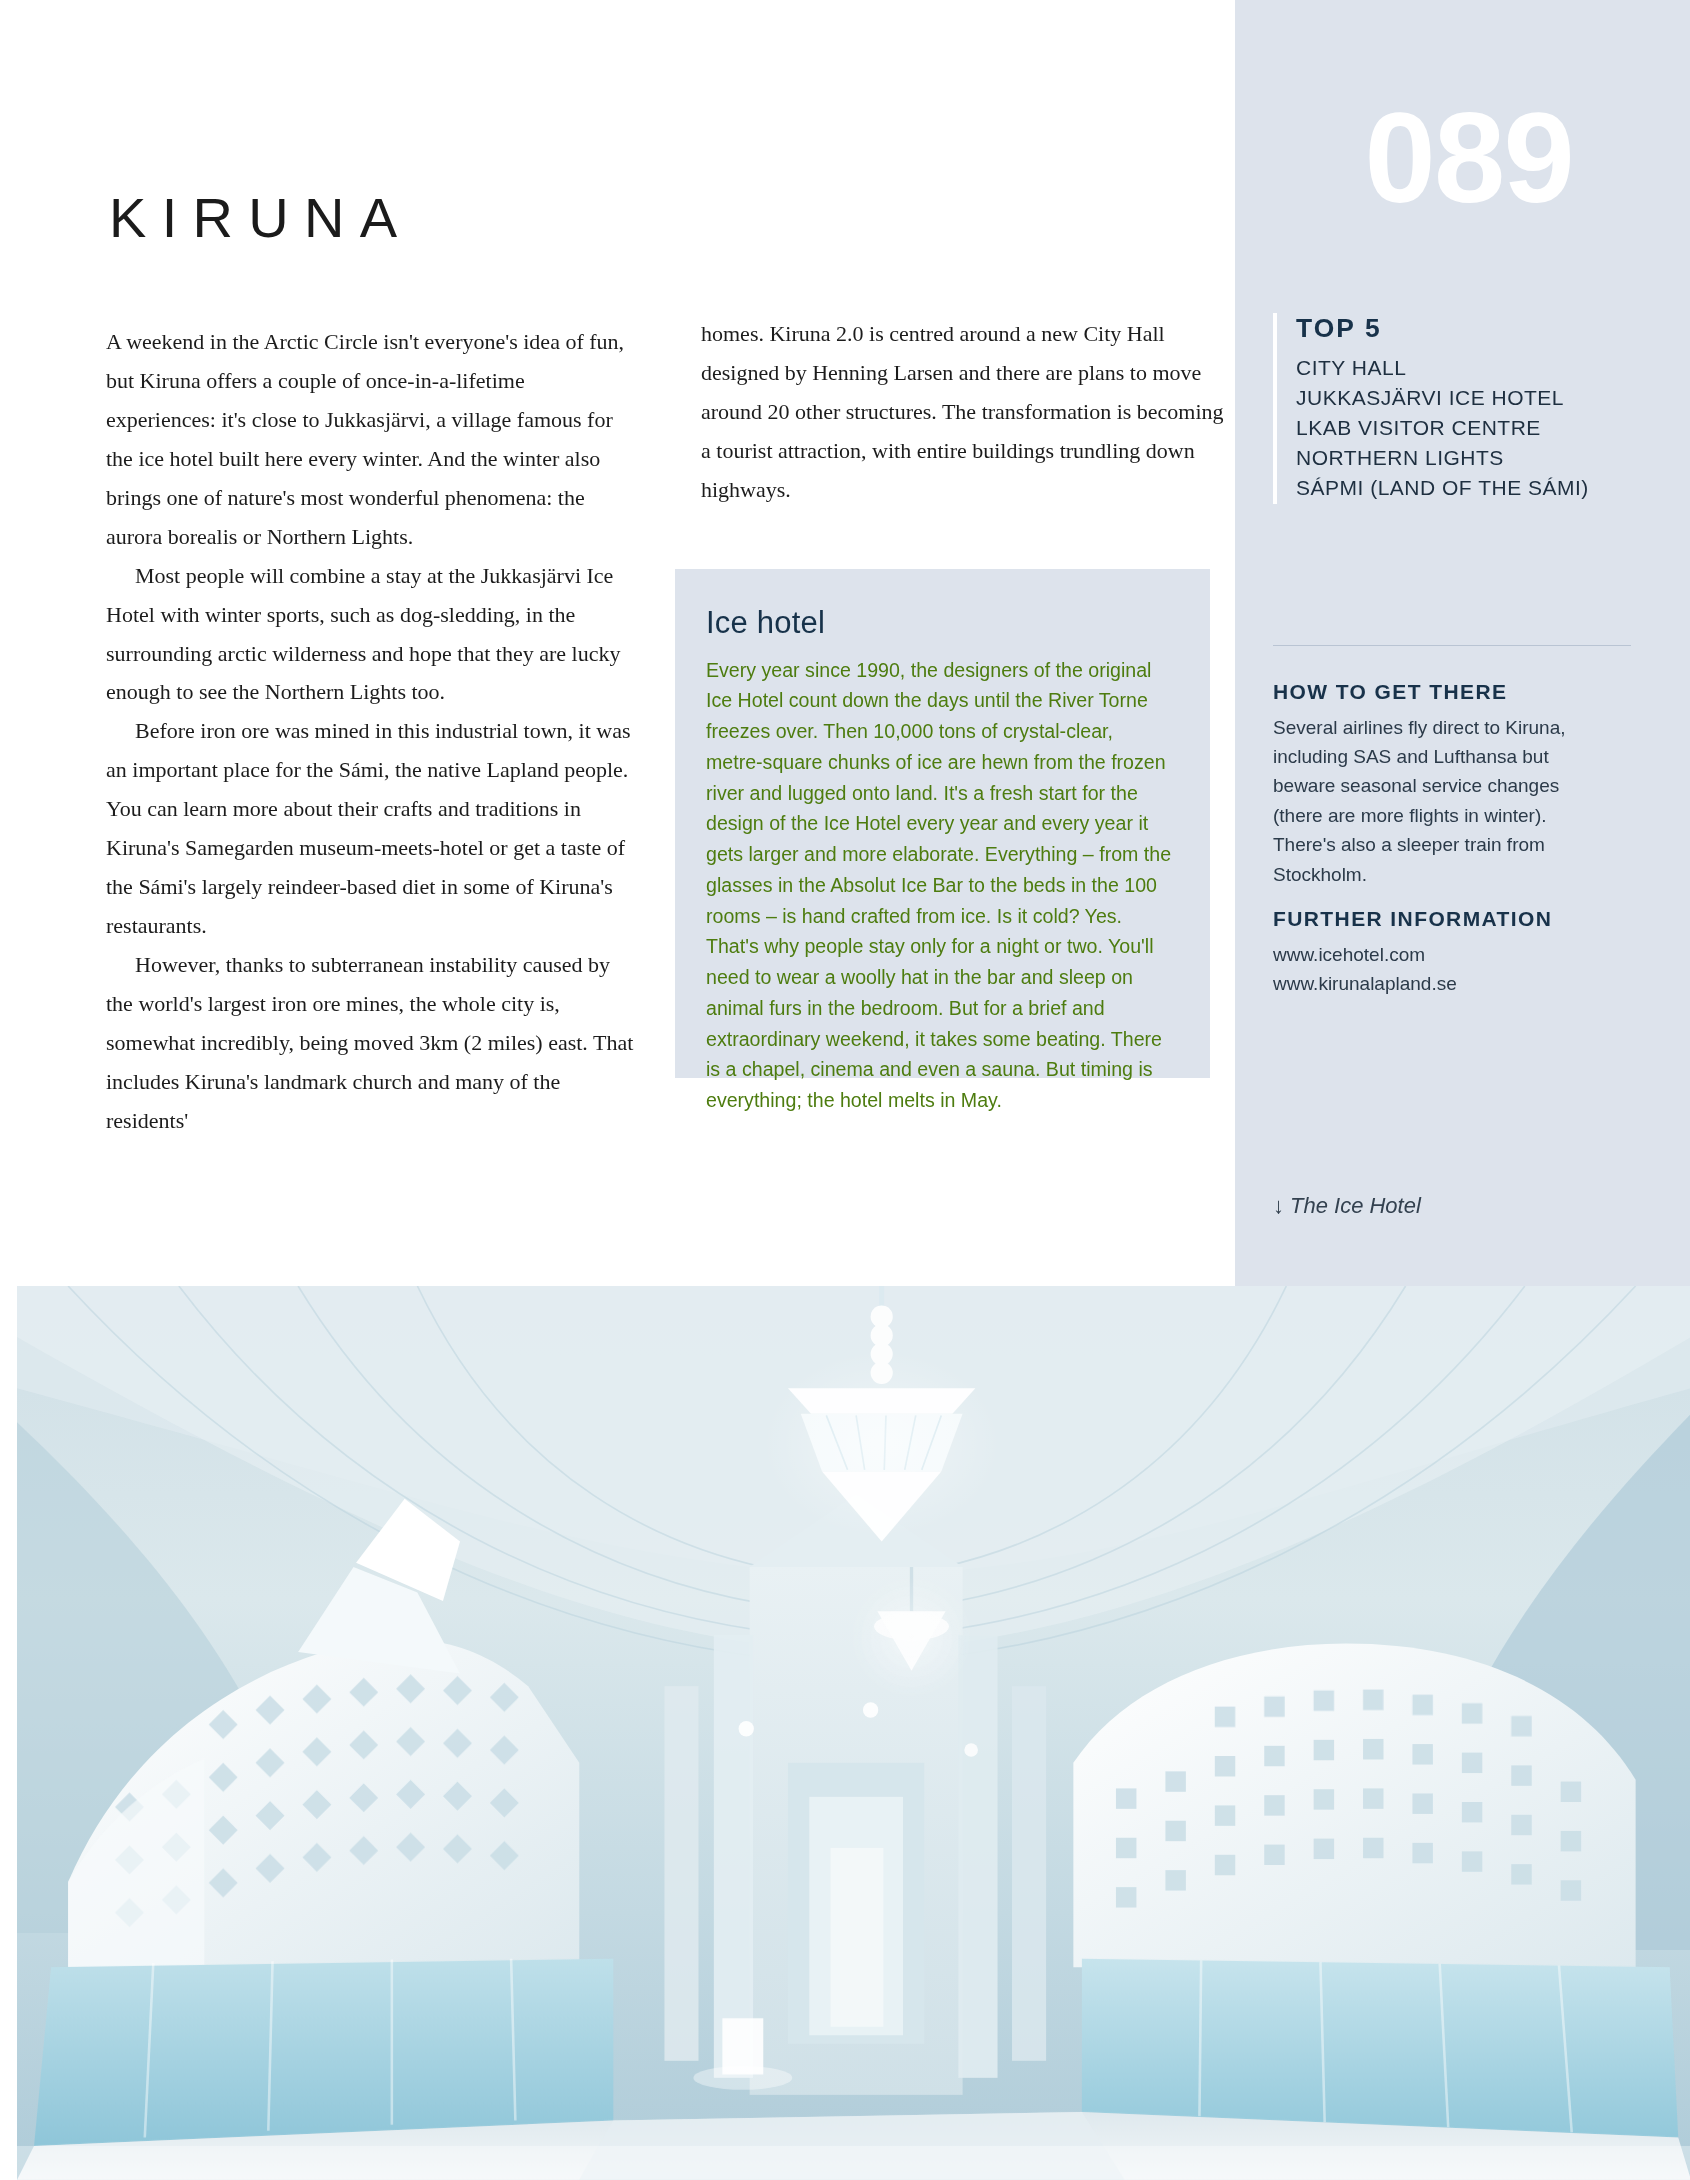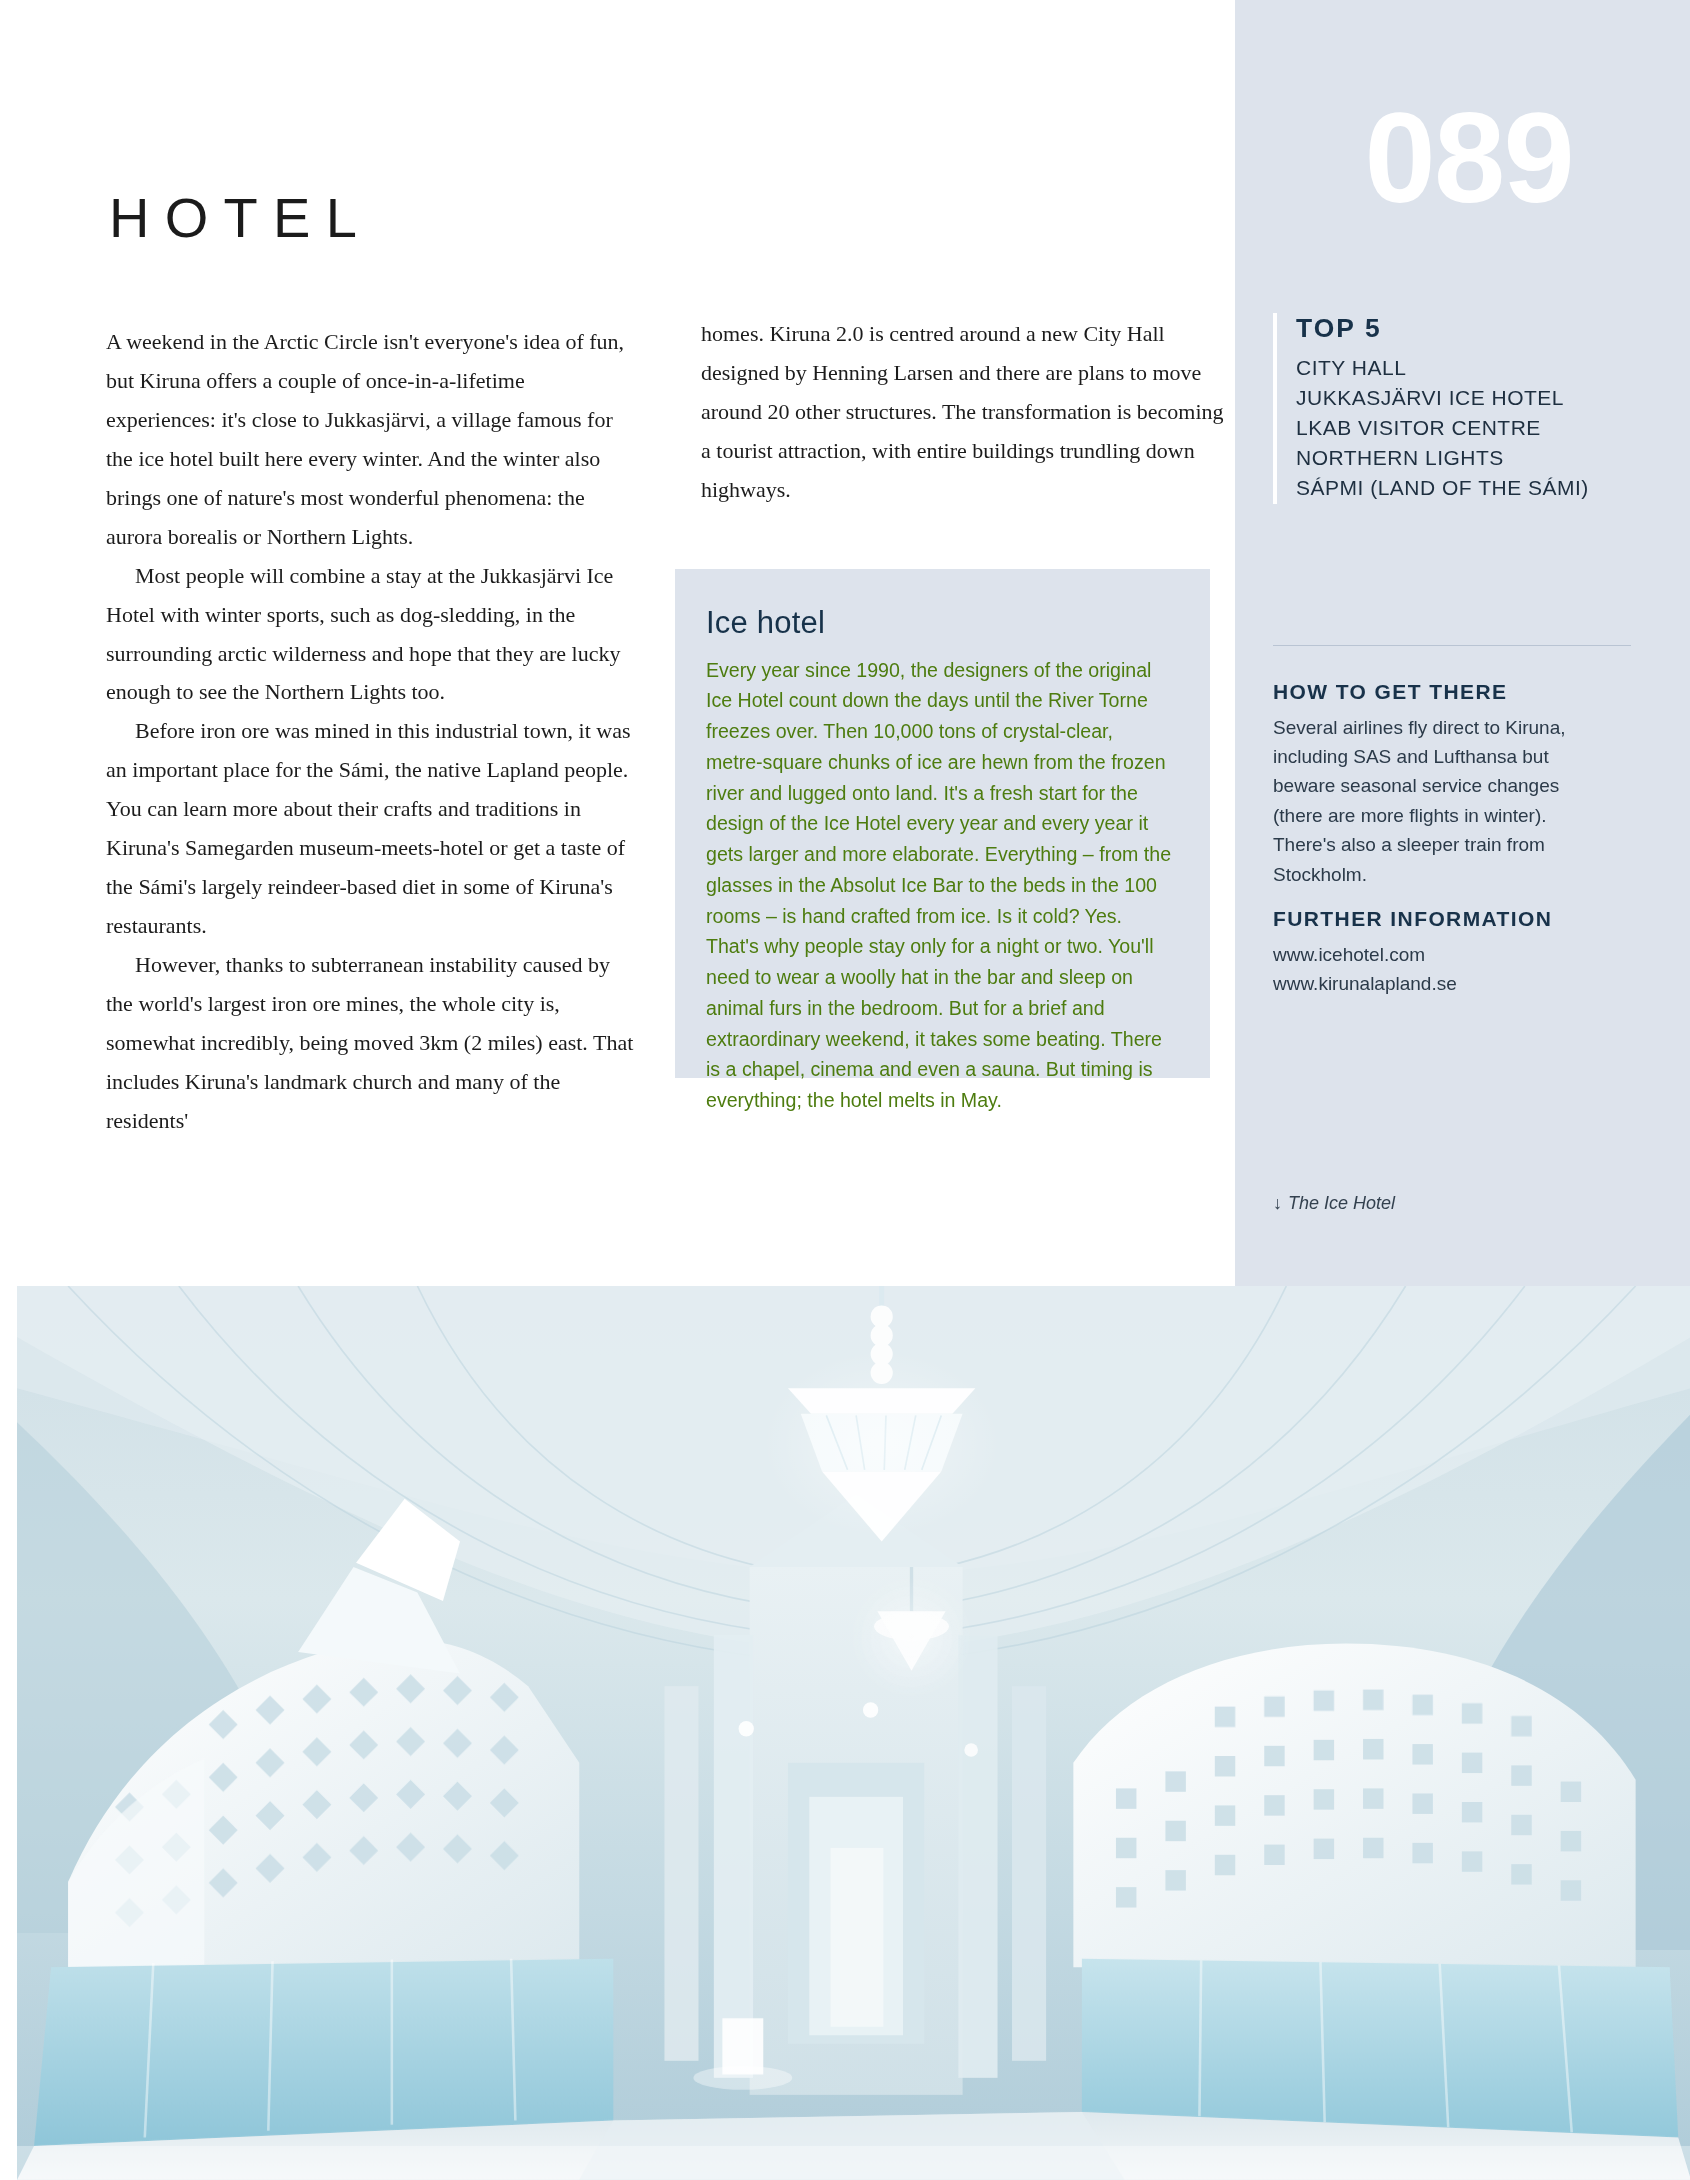--- a/index.html
+++ b/index.html
@@ -179,21 +179,21 @@
   }
 
   
   #photo-caption {
     position: absolute;
     left: 1273px;
     top: 1193px;
     width: 358px;
     font-family: "Liberation Sans", sans-serif;
     font-style: italic;
-    font-size: 18px;
+    font-size: 22px;
     color: #33414f;
   }
   #photo-caption .arrow {
     font-style: normal;
     margin-right: 6px;
   }
 
   
   #photo {
     position: absolute;
@@ -206,21 +206,21 @@
   }
   #photo svg { display: block; width: 100%; height: 100%; }
 </style>
 </head>
 <body>
 
 <div id="sidebar-panel"></div>
 
 <div id="page-number">089</div>
 
-<h1 id="page-title">HOTEL</h1>
+<h1 id="page-title">KIRUNA</h1>
 
 <div class="body-col" id="col-left">
   <p>A weekend in the Arctic Circle isn't everyone's idea of fun, but Kiruna offers a couple of once-in-a-lifetime experiences: it's close to Jukkasjärvi, a village famous for the ice hotel built here every winter. And the winter also brings one of nature's most wonderful phenomena: the aurora borealis or Northern Lights.</p>
   <p>Most people will combine a stay at the Jukkasjärvi Ice Hotel with winter sports, such as dog-sledding, in the surrounding arctic wilderness and hope that they are lucky enough to see the Northern Lights too.</p>
   <p>Before iron ore was mined in this industrial town, it was an important place for the Sámi, the native Lapland people. You can learn more about their crafts and traditions in Kiruna's Samegarden museum-meets-hotel or get a taste of the Sámi's largely reindeer-based diet in some of Kiruna's restaurants.</p>
   <p>However, thanks to subterranean instability caused by the world's largest iron ore mines, the whole city is, somewhat incredibly, being moved 3km (2 miles) east. That includes Kiruna's landmark church and many of the residents'</p>
 </div>
 
 <div class="body-col" id="col-right">
   <p>homes. Kiruna 2.0 is centred around a new City Hall designed by Henning Larsen and there are plans to move around 20 other structures. The transformation is becoming a tourist attraction, with entire buildings trundling down highways.</p>

